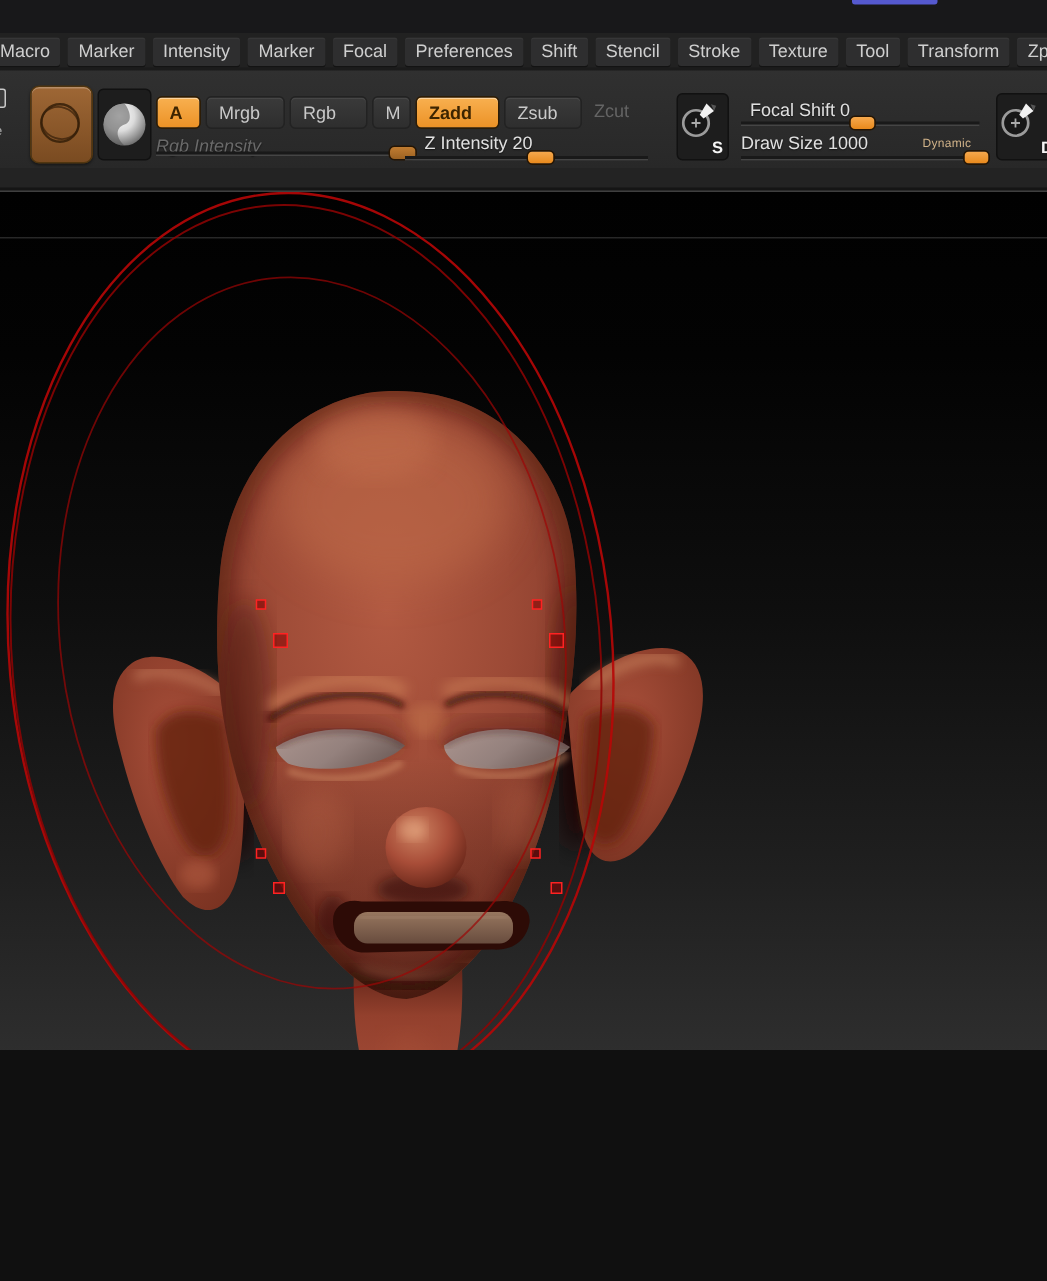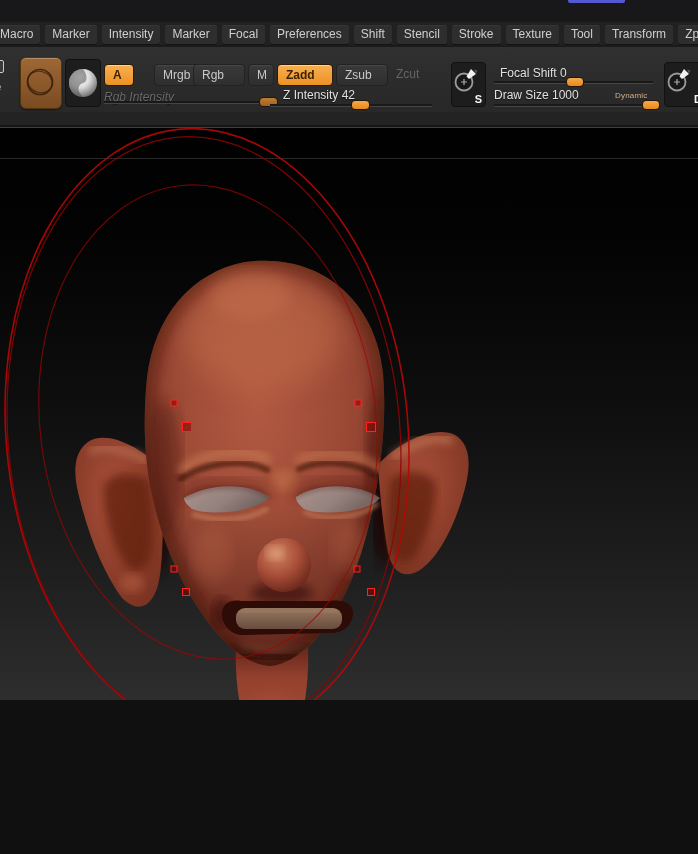--- a/index.html
+++ b/index.html
@@ -132,35 +132,35 @@
             <stop offset="75%" stop-color="#969696"></stop>
             <stop offset="100%" stop-color="#585858"></stop>
           </radialGradient>
         </defs>
         <circle cx="15" cy="15" r="14" fill="url(#matG)"></circle>
         <path d="M 15,1 A 14,14 0 0 0 15,29 C 8,22.5 10,16.5 15,15 C 20.5,13.5 19,6 15,1 Z" fill="rgba(70,70,70,0.5)"></path>
       </svg>
     </div>
 
     <div class="tb-btn tb-orange" style="left:104px;width:30px;">A</div>
-    <div class="tb-btn tb-dark" style="left:154px;width:53px;">Mrgb</div>
+    <div class="tb-btn tb-dark" style="left:137px;width:53px;">Mrgb</div>
     <div class="tb-btn tb-dark" style="left:193px;width:52px;">Rgb</div>
     <div class="tb-btn tb-dark" style="left:248px;width:26px;">M</div>
     <div class="tb-btn tb-orange" style="left:277px;width:56px;">Zadd</div>
     <div class="tb-btn tb-dark" style="left:336px;width:52px;">Zsub</div>
     <div class="zcut">Zcut</div>
 
     <div>
       <span class="slider-label disabled" style="left:104px;top:43px;">Rgb Intensity</span>
       <div class="track" style="left:104px;top:54px;width:174px;"></div>
       <div class="handle dull" style="left:259px;top:50px;"></div>
     </div>
 
     <div>
-      <span class="slider-label" style="left:283px;top:41px;">Z Intensity 42</span>
+      <span class="slider-label" style="left:283px;top:41px;">Z Intensity 20</span>
       <div class="track" style="left:270px;top:57px;width:162px;"></div>
       <div class="handle" style="left:351px;top:53px;"></div>
     </div>
 
     <div class="picker-btn" style="left:451px;">
       <svg width="31" height="41" viewBox="0 0 31 41">
         <circle cx="12" cy="19" r="8.5" fill="#171717" stroke="#9b9b9b" stroke-width="1.8"></circle>
         <path d="M 9,19 L 15,19 M 12,16 L 12,22" stroke="#aaaaaa" stroke-width="1.2"></path>
         <path d="M 19,6 L 24,11 L 17,16 L 14.5,13.5 Z" fill="#f2f2f2"></path>
         <path d="M 22,6.5 L 24,11 L 25.5,7.5 Z" fill="#555"></path>

